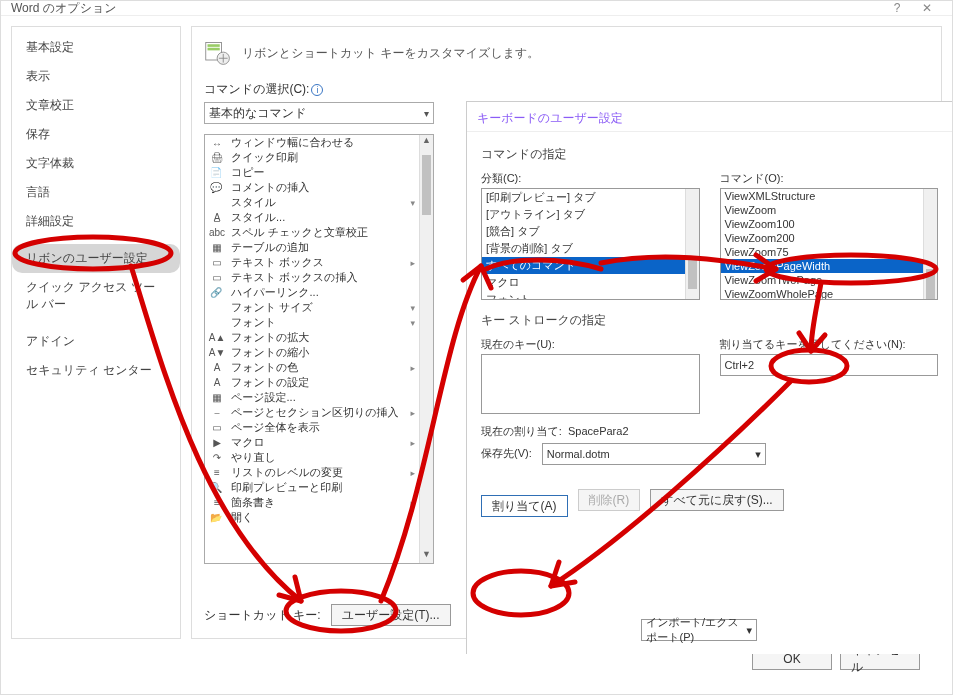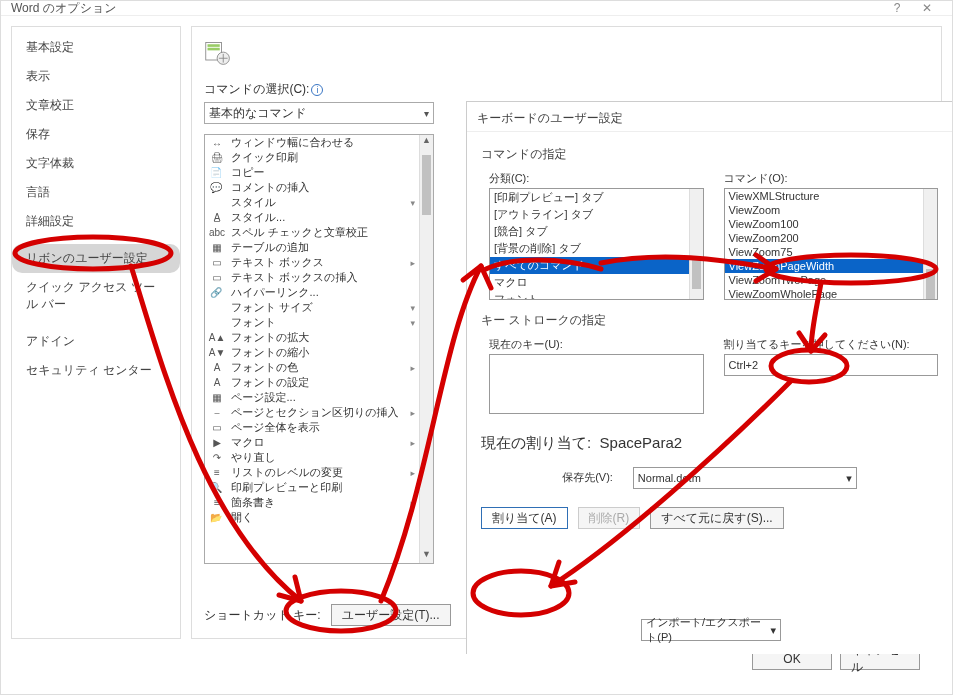--- a/index.html
+++ b/index.html
@@ -26,30 +26,30 @@
 .cmd-listbox .scrollbar .thumb { position:absolute; top:20px; left:2px; right:2px; height:60px; background:#c1c1c1; }
 .cmd-listbox .scrollbar .arr { position:absolute; left:0; right:0; height:14px; text-align:center; font-size:9px; color:#666; background:#f0f0f0; }
 .cmd-listbox .scrollbar .arr.up { top:0; }
 .cmd-listbox .scrollbar .arr.dn { bottom:0; }
 .cmd-item { display:flex; align-items:center; gap:6px; padding:0 4px; height:15px; font-size:11px; color:#333; white-space:nowrap; }
 .cmd-item .ico { width:16px; height:14px; display:flex; align-items:center; justify-content:center; color:#555; font-size:10px; }
 .cmd-item .sub { margin-left:auto; font-size:9px; color:#888; }
 .shortcut-row { position:absolute; bottom:12px; left:12px; display:flex; align-items:center; gap:10px; }
 .btn { border:1px solid #999; background:#f5f5f5; padding:2px 10px; height:22px; display:inline-flex; align-items:center; font-size:12px; color:#333; }
 .btn.disabled { color:#aaa; border-color:#ccc; }
-.btn.primary-outline { border:1px solid #2f6fb5; background:#fff; }
+.btn.primary-outline { border:1px solid #2f6fb5; background:#fff;margin-top:12px; }
 .bottom-bar { height:40px; display:flex; justify-content:flex-end; align-items:center; gap:8px; padding:0 32px; }
 .bottom-bar .btn { width:80px; justify-content:center; }
 
 
 .dialog2 { position:absolute; left:465px; top:100px; right:0; bottom:40px; background:#fff; border:1px solid #ccc; border-right:none; border-bottom:none; padding:4px 0 0 0; }
-.dialog2 .dlg-title { font-size:12px; color:#404040; padding:4px 10px; border-bottom:1px solid #eee; }
+.dialog2 .dlg-title { font-size:12px; color:#8b5cf6; padding:4px 10px; border-bottom:1px solid #eee; }
 .dialog2 .body { padding:10px 14px 10px 14px; }
 .group-label { color:#444; margin:4px 0 8px 0; }
-.two-col { display:flex; gap:20px;margin-left:8px; }
+.two-col { display:flex; gap:20px; }
 .col { flex:1; }
 .lbl { font-size:11px; color:#333; margin-bottom:2px; }
 .listbox { border:1px solid #999; height:112px; overflow:hidden; background:#fff; position:relative; font-size:11px; }
 .listbox .row { padding:1px 4px; white-space:nowrap; }
 .listbox .row.sel { background:#0a64c8; color:#fff; }
 .listbox .scroll { position:absolute; right:0; top:0; bottom:0; width:14px; background:#f0f0f0; border-left:1px solid #ddd; }
 .listbox .scroll .thumb { position:absolute; left:2px; right:2px; top:40px; height:30px; background:#c1c1c1; }
 .textbox { border:1px solid #999; background:#fff; height:60px; width:100%; padding:2px 4px; font-size:11px; position:relative; }
 .textbox.single { height:22px; display:flex; align-items:center; }
 .small-select { border:1px solid #999; height:22px; width:224px; display:flex; align-items:center; justify-content:space-between; padding:0 4px; background:#fff; font-size:11px; }
@@ -91,20 +91,21 @@
       <div class="heading-row">
         <span class="heading-icon">
           <svg viewBox="0 0 32 32">
               <rect x="2" y="4" width="18" height="20" fill="#fff" stroke="#888"></rect>
               <rect x="4" y="6" width="14" height="3" fill="#9c6"></rect>
               <rect x="4" y="10" width="14" height="3" fill="#9c6"></rect>
               <circle cx="22" cy="22" r="7" fill="#eee" stroke="#888"></circle>
               <path d="M22 17 v10 M17 22 h10" stroke="#888"></path>
             </svg>
         </span>
+        <span class="heading-text">リボンとショートカット キーをカスタマイズします。</span>
       </div>
 
       <div class="section-label">
         <span>コマンドの選択(C):</span><span class="info-icon">i</span>
       </div>
       <div class="select-wide">
         <span>基本的なコマンド</span>
         <span class="arrow">▾</span>
       </div>
 
@@ -290,43 +291,43 @@
           </div>
         </div>
         <div class="col">
           <div class="lbl">割り当てるキーを押してください(N):</div>
           <div class="textbox single">
             <span>Ctrl+2</span>
           </div>
         </div>
       </div>
 
-      <div style="margin-top:20px; font-size:15px;">
+      <div style="margin-top:10px; font-size:11px;">
         <span>現在の割り当て:</span>&nbsp;&nbsp;<span>SpacePara2</span>
       </div>
 
-      <div style="margin-top:14px; display:flex; align-items:center; gap:20px;justify-content:center;">
+      <div style="margin-top:4px; display:flex; align-items:center; gap:10px;">
         <span class="lbl">保存先(V):</span>
         <div class="small-select">
           <span>Normal.dotm</span>
           <span>▾</span>
         </div>
       </div>
 
 
       <div class="dlg-btn-row">
         <span class="btn primary-outline">割り当て(A)</span>
         <span class="btn disabled">削除(R)</span>
         <span class="btn">すべて元に戻す(S)...</span>
       </div>
     </div>
   </div>
 
   <div style="position:absolute; left:640px; top:618px;">
-    <div class="small-select" style="width:140px">
+    <div class="small-select" style="width:116px">
       <span>インポート/エクスポート(P)</span>
       <span>▾</span>
     </div>
   </div>
 
   <svg class="anno">
     <g fill="none" stroke="#d40000" stroke-width="5" stroke-linecap="round" stroke-linejoin="round">
 
       <ellipse cx="92" cy="252" rx="78" ry="16"></ellipse>
 

